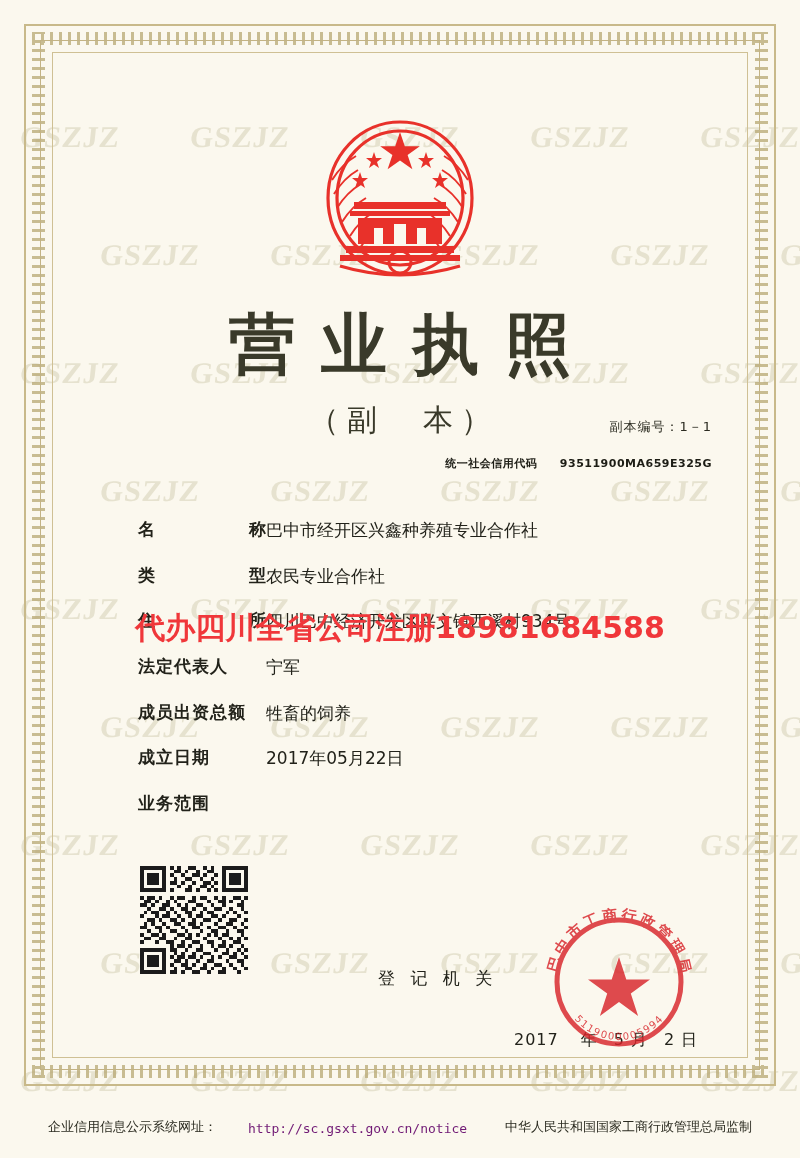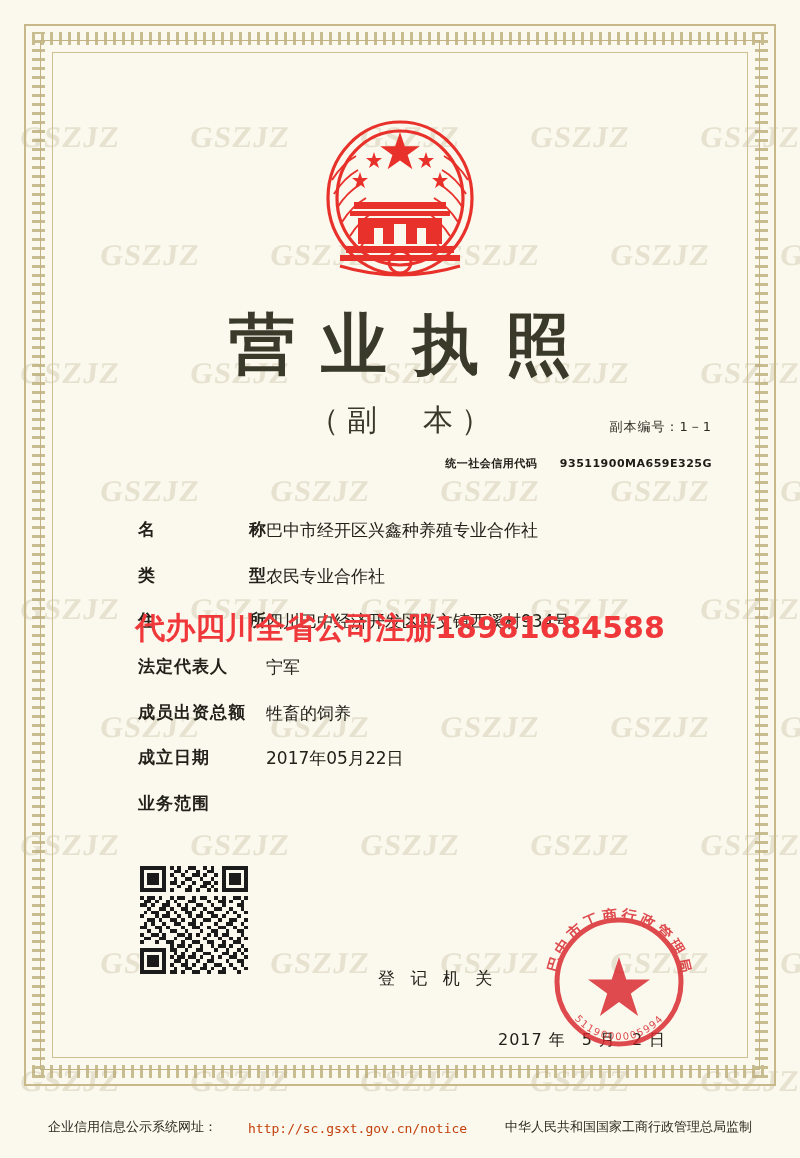--- a/index.html
+++ b/index.html
@@ -246,21 +246,21 @@
     font-family: "DejaVu Sans", sans-serif;
     font-size: 13px;
     color: #2b2b20;
   }
   .footer-url {
     position: absolute;
     left: 248px;
     bottom: 22px;
     font-family: "DejaVu Sans Mono", monospace;
     font-size: 13px;
-    color: #c2410c;
+    color: #701a75;
   }
   .footer-right {
     position: absolute;
     right: 48px;
     bottom: 22px;
     font-family: "DejaVu Sans", sans-serif;
     font-size: 13px;
     color: #2b2b20;
   }
 </style>
@@ -656,21 +656,21 @@
             <rect x="18" y="28" width="1" height="1"></rect>
             <rect x="21" y="28" width="2" height="1"></rect>
             <rect x="26" y="28" width="1" height="1"></rect>
         </g>
       </svg>
     </div>
 
     <div class="registry">登 记 机 关</div>
 
     <div class="reg-date">
-      <span style="margin:0">2017</span><span>年</span><span style="margin:0">5</span><span>月</span><span style="margin:0">2</span><span style="margin-right:0">日</span>
+      <span style="margin:16px">2017</span><span>年</span><span style="margin:0">5</span><span>月</span><span style="margin:0">2</span><span style="margin-right:0">日</span>
     </div>
 
     <div class="seal">
       <svg viewBox="0 0 164 164" width="164" height="164" aria-hidden="true">
         <defs>
           <path id="sealArc" d="M 82,82 m -62,0 a 62,62 0 1 1 124,0" transform="rotate(-6 82 82)"></path>
           <path id="sealArcBottom" d="M 24,82 a 58,58 0 0 0 116,0"></path>
         </defs>
         <circle cx="82" cy="82" r="62" fill="none" stroke="#d8242a" stroke-width="5"></circle>
         <polygon points="82,57 89.3,79.5 113,79.5 93.8,93.4 101.1,115.9 82,102 62.9,115.9 70.2,93.4 51,79.5 74.7,79.5" fill="#d8242a"></polygon>

